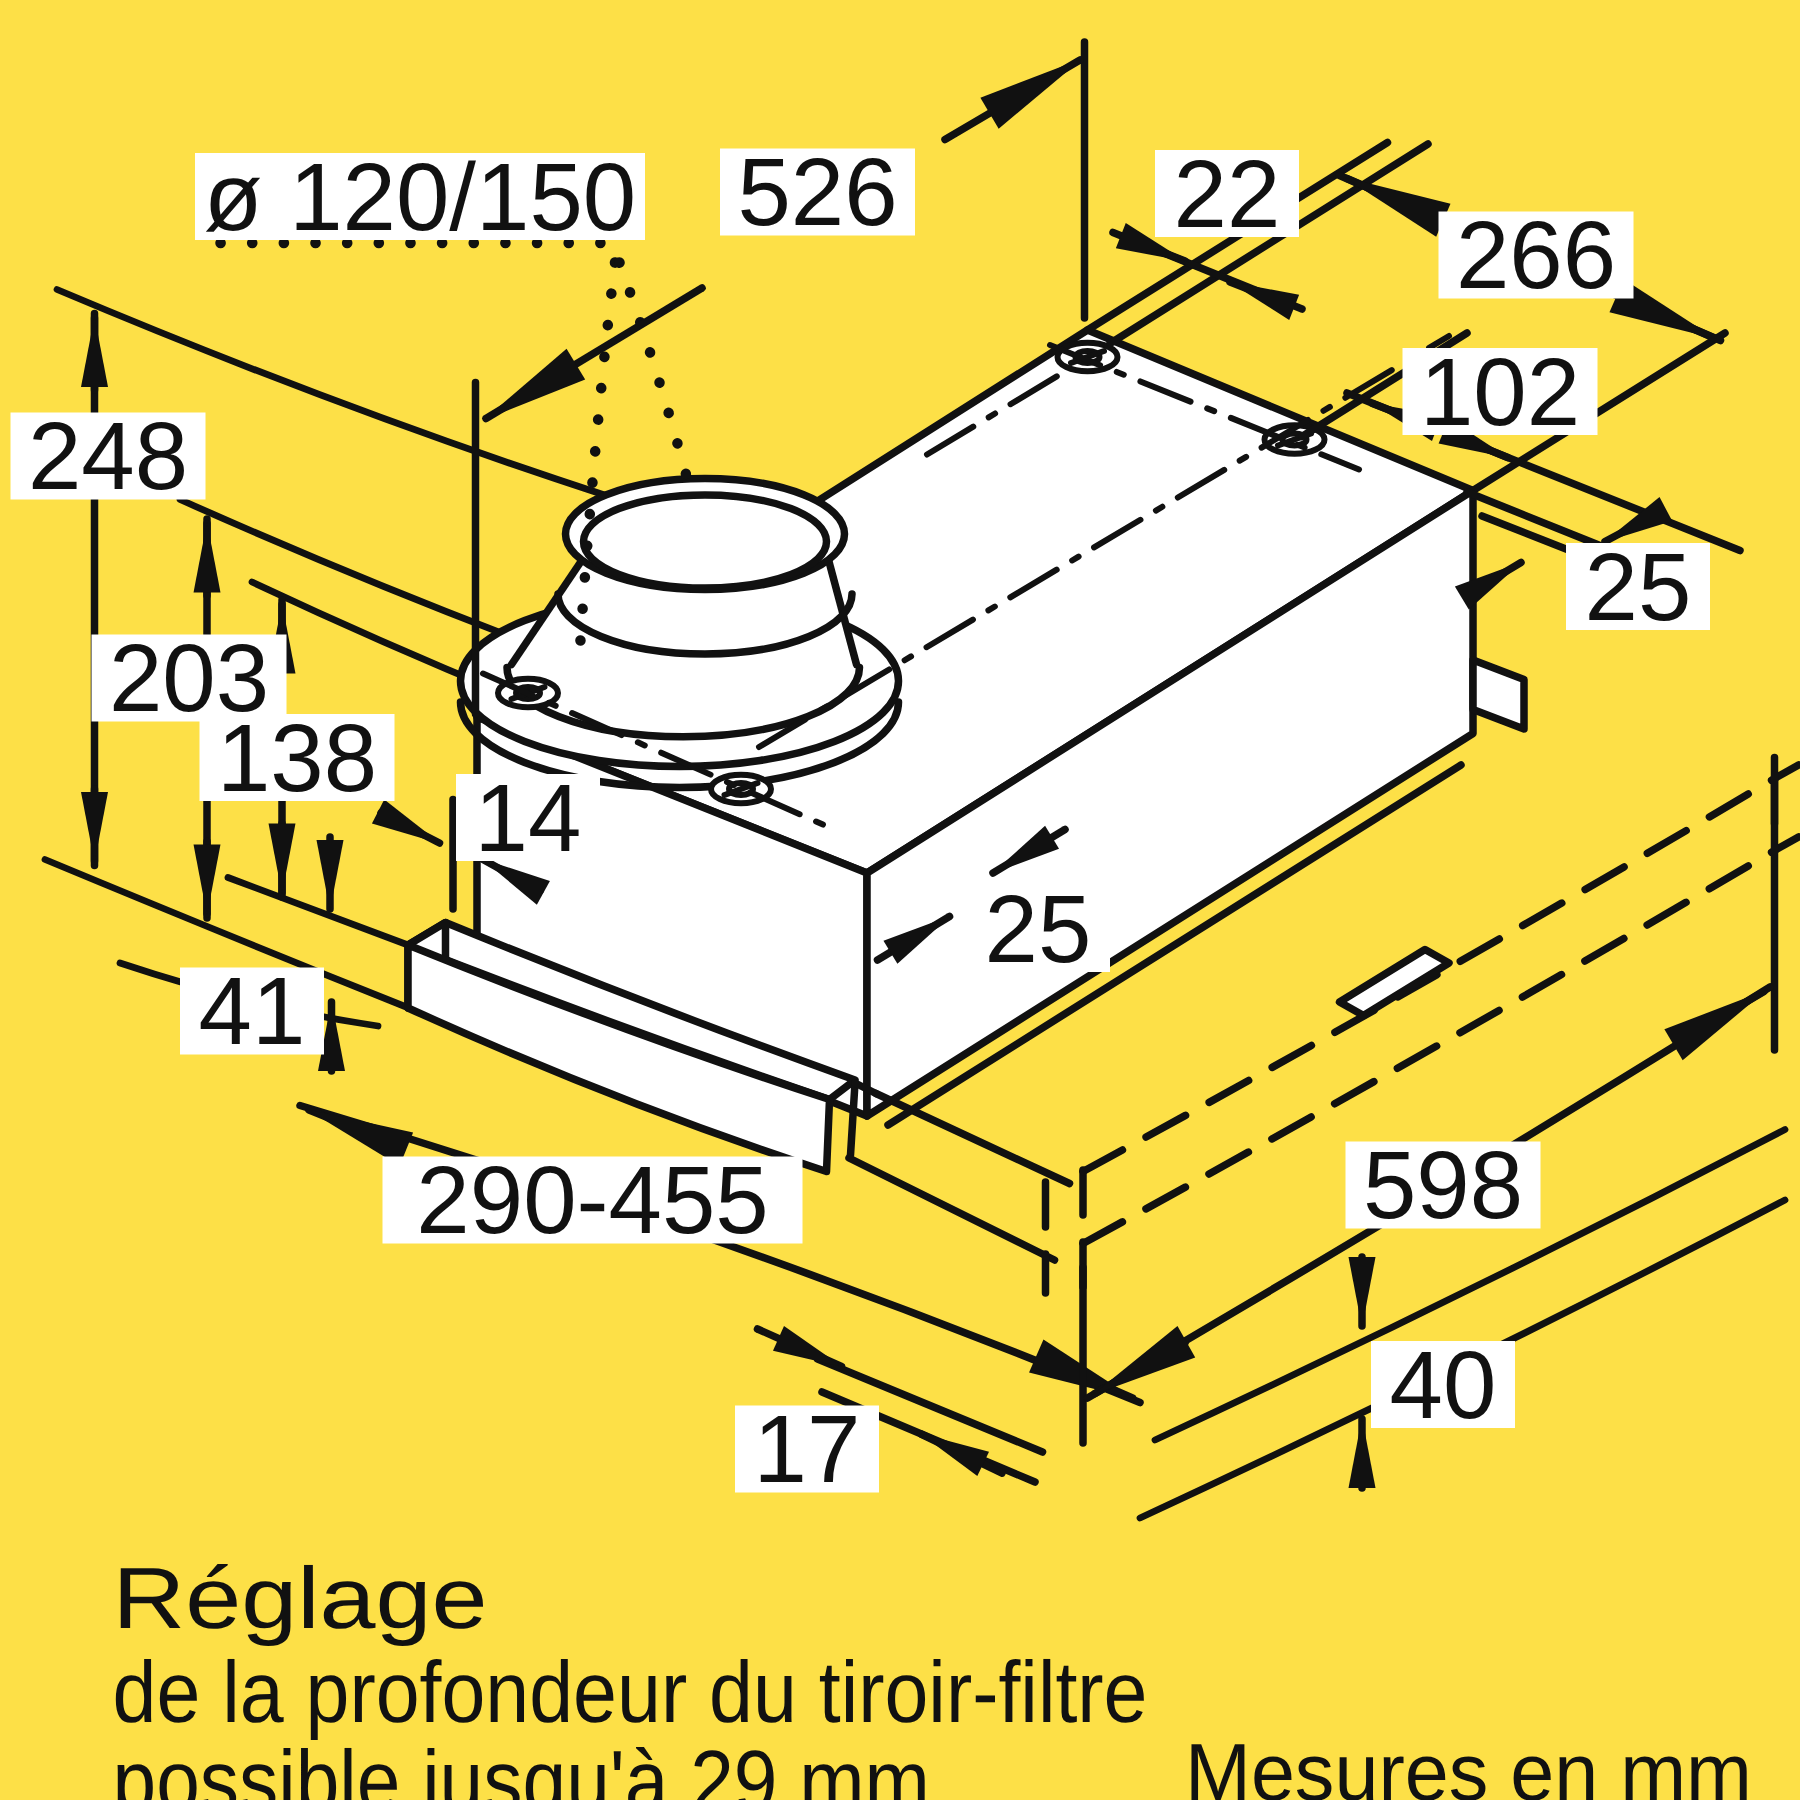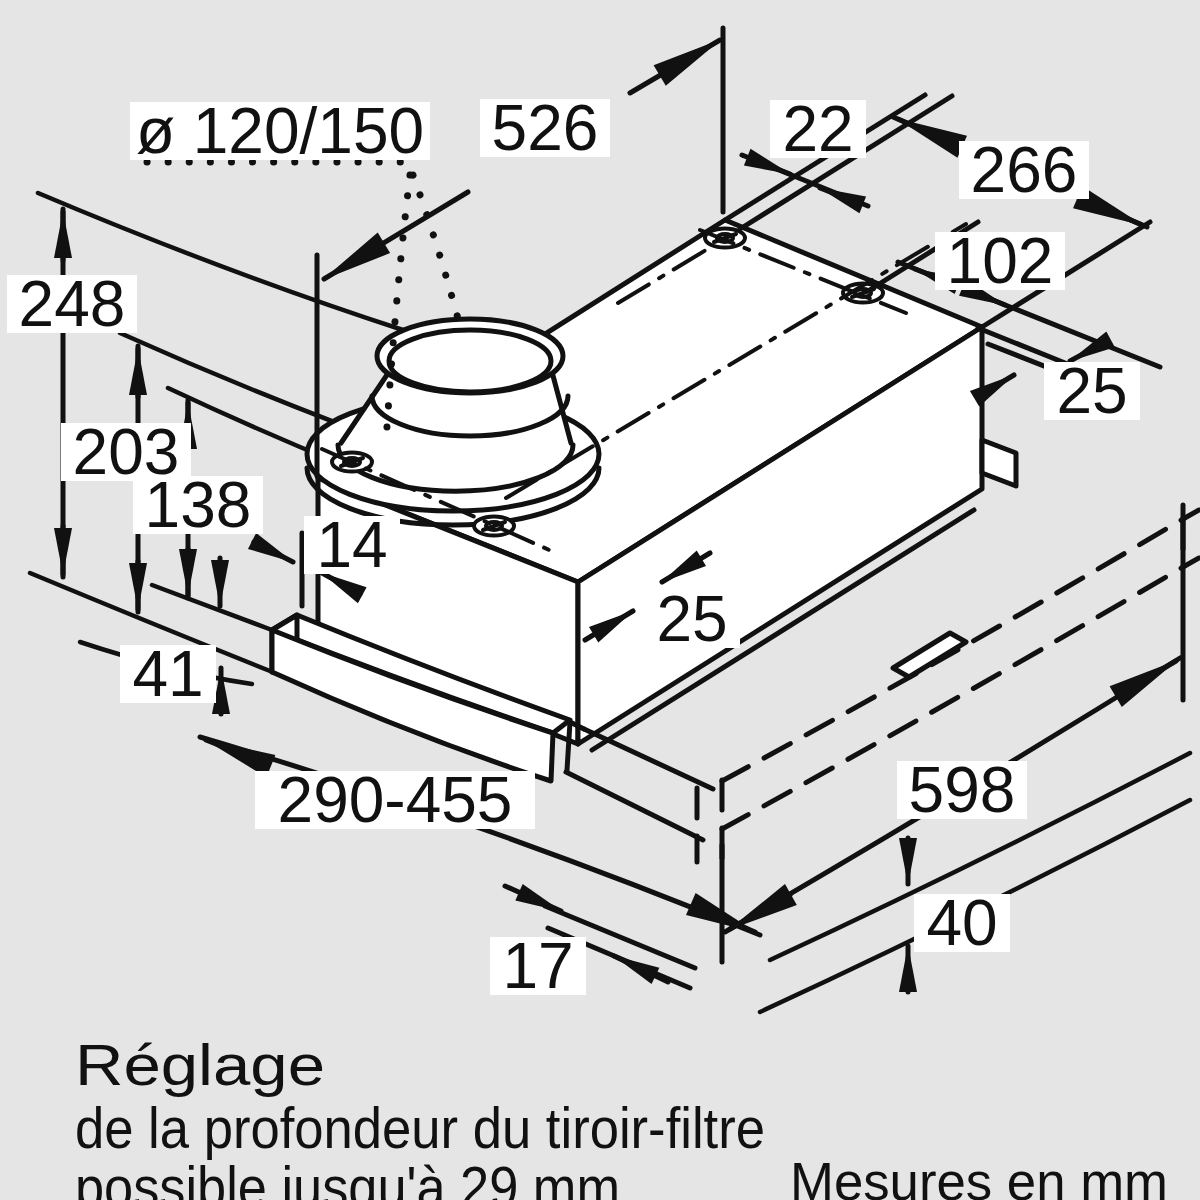--- a/index.html
+++ b/index.html
@@ -1,16 +1,16 @@
 <!DOCTYPE html>
 <html><head>
 <meta charset="utf-8">
 <style>
   html,body{margin:0;padding:0;background:#ffffff;}
-  .page{width:1200px;height:1200px;position:relative;background:#e5e5e5;overflow:hidden;}
+  .page{width:1200px;height:1200px;position:relative;background:#fde047;overflow:hidden;}
   svg{display:block;}
   text{font-family:"Liberation Sans","DejaVu Sans",sans-serif;fill:#111;}
   .dim{font-size:64px;}
   .note{font-size:58px;}
   .units{font-size:54px;}
 </style>
 </head>
 <body>
 
 <div class="page">

